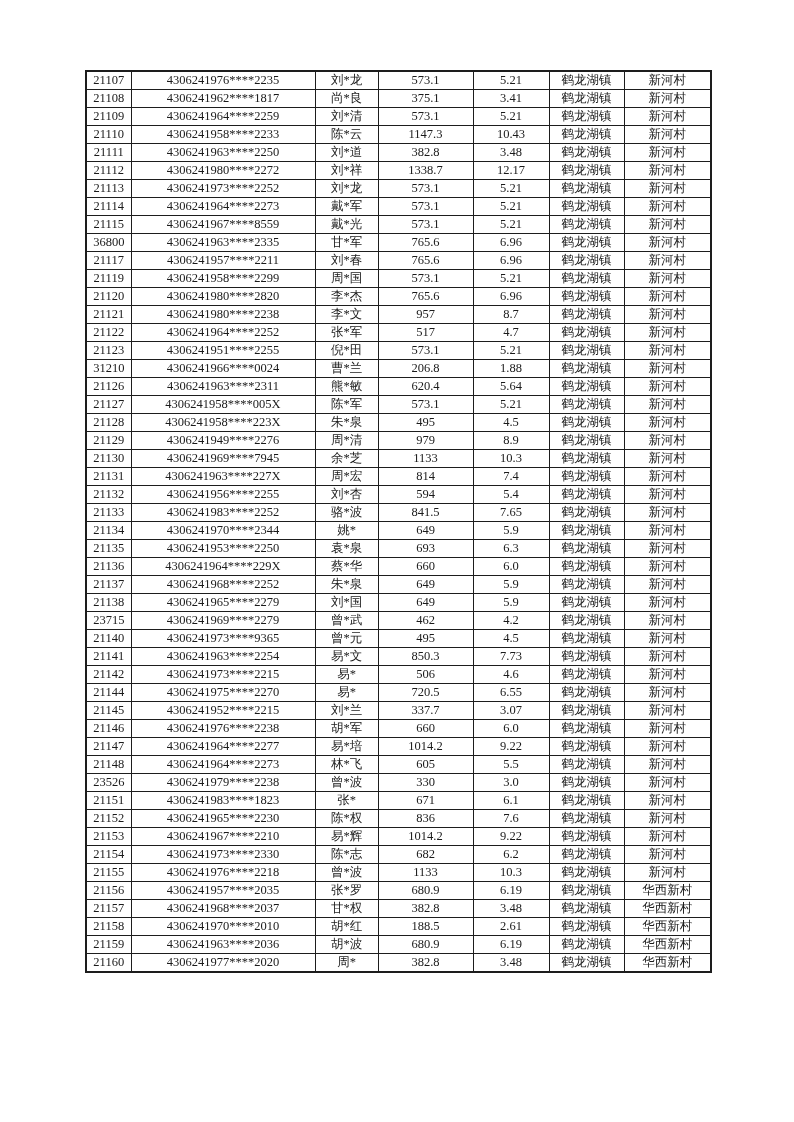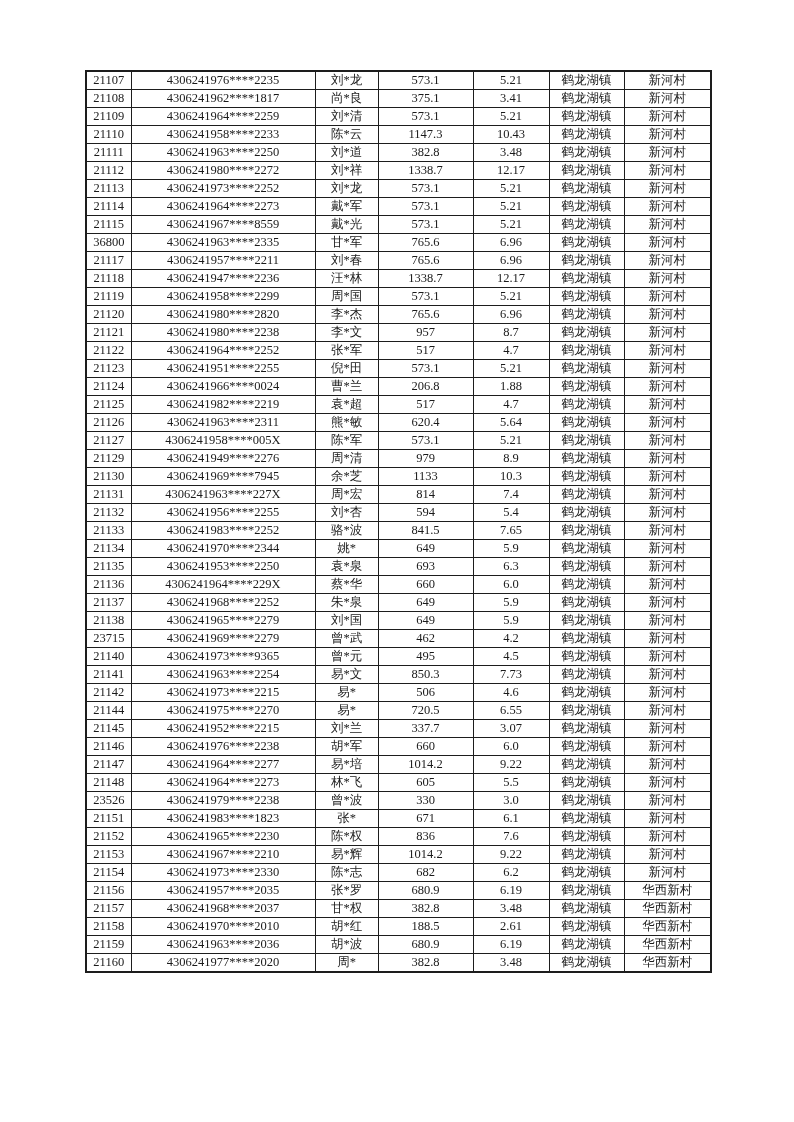--- a/index.html
+++ b/index.html
@@ -152,29 +152,20 @@
         <tr>
           <td>21117</td>
           <td>4306241957****2211</td>
           <td>刘*春</td>
           <td>765.6</td>
           <td>6.96</td>
           <td>鹤龙湖镇</td>
           <td>新河村</td>
         </tr>
         <tr>
-          <td>21118</td>
-          <td>4306241947****2236</td>
-          <td>汪*林</td>
-          <td>1338.7</td>
-          <td>12.17</td>
-          <td>鹤龙湖镇</td>
-          <td>新河村</td>
-        </tr>
-        <tr>
           <td>21119</td>
           <td>4306241958****2299</td>
           <td>周*国</td>
           <td>573.1</td>
           <td>5.21</td>
           <td>鹤龙湖镇</td>
           <td>新河村</td>
         </tr>
         <tr>
           <td>21120</td>
@@ -206,34 +197,25 @@
         <tr>
           <td>21123</td>
           <td>4306241951****2255</td>
           <td>倪*田</td>
           <td>573.1</td>
           <td>5.21</td>
           <td>鹤龙湖镇</td>
           <td>新河村</td>
         </tr>
         <tr>
-          <td>21124</td>
+          <td>31210</td>
           <td>4306241966****0024</td>
           <td>曹*兰</td>
           <td>206.8</td>
           <td>1.88</td>
-          <td>鹤龙湖镇</td>
-          <td>新河村</td>
-        </tr>
-        <tr>
-          <td>21125</td>
-          <td>4306241982****2219</td>
-          <td>袁*超</td>
-          <td>517</td>
-          <td>4.7</td>
           <td>鹤龙湖镇</td>
           <td>新河村</td>
         </tr>
         <tr>
           <td>21126</td>
           <td>4306241963****2311</td>
           <td>熊*敏</td>
           <td>620.4</td>
           <td>5.64</td>
           <td>鹤龙湖镇</td>
@@ -242,20 +224,29 @@
         <tr>
           <td>21127</td>
           <td>4306241958****005X</td>
           <td>陈*军</td>
           <td>573.1</td>
           <td>5.21</td>
           <td>鹤龙湖镇</td>
           <td>新河村</td>
         </tr>
         <tr>
+          <td>21128</td>
+          <td>4306241958****223X</td>
+          <td>朱*泉</td>
+          <td>495</td>
+          <td>4.5</td>
+          <td>鹤龙湖镇</td>
+          <td>新河村</td>
+        </tr>
+        <tr>
           <td>21129</td>
           <td>4306241949****2276</td>
           <td>周*清</td>
           <td>979</td>
           <td>8.9</td>
           <td>鹤龙湖镇</td>
           <td>新河村</td>
         </tr>
         <tr>
           <td>21130</td>
@@ -458,20 +449,29 @@
         <tr>
           <td>21154</td>
           <td>4306241973****2330</td>
           <td>陈*志</td>
           <td>682</td>
           <td>6.2</td>
           <td>鹤龙湖镇</td>
           <td>新河村</td>
         </tr>
         <tr>
+          <td>21155</td>
+          <td>4306241976****2218</td>
+          <td>曾*波</td>
+          <td>1133</td>
+          <td>10.3</td>
+          <td>鹤龙湖镇</td>
+          <td>新河村</td>
+        </tr>
+        <tr>
           <td>21156</td>
           <td>4306241957****2035</td>
           <td>张*罗</td>
           <td>680.9</td>
           <td>6.19</td>
           <td>鹤龙湖镇</td>
           <td>华西新村</td>
         </tr>
         <tr>
           <td>21157</td>

